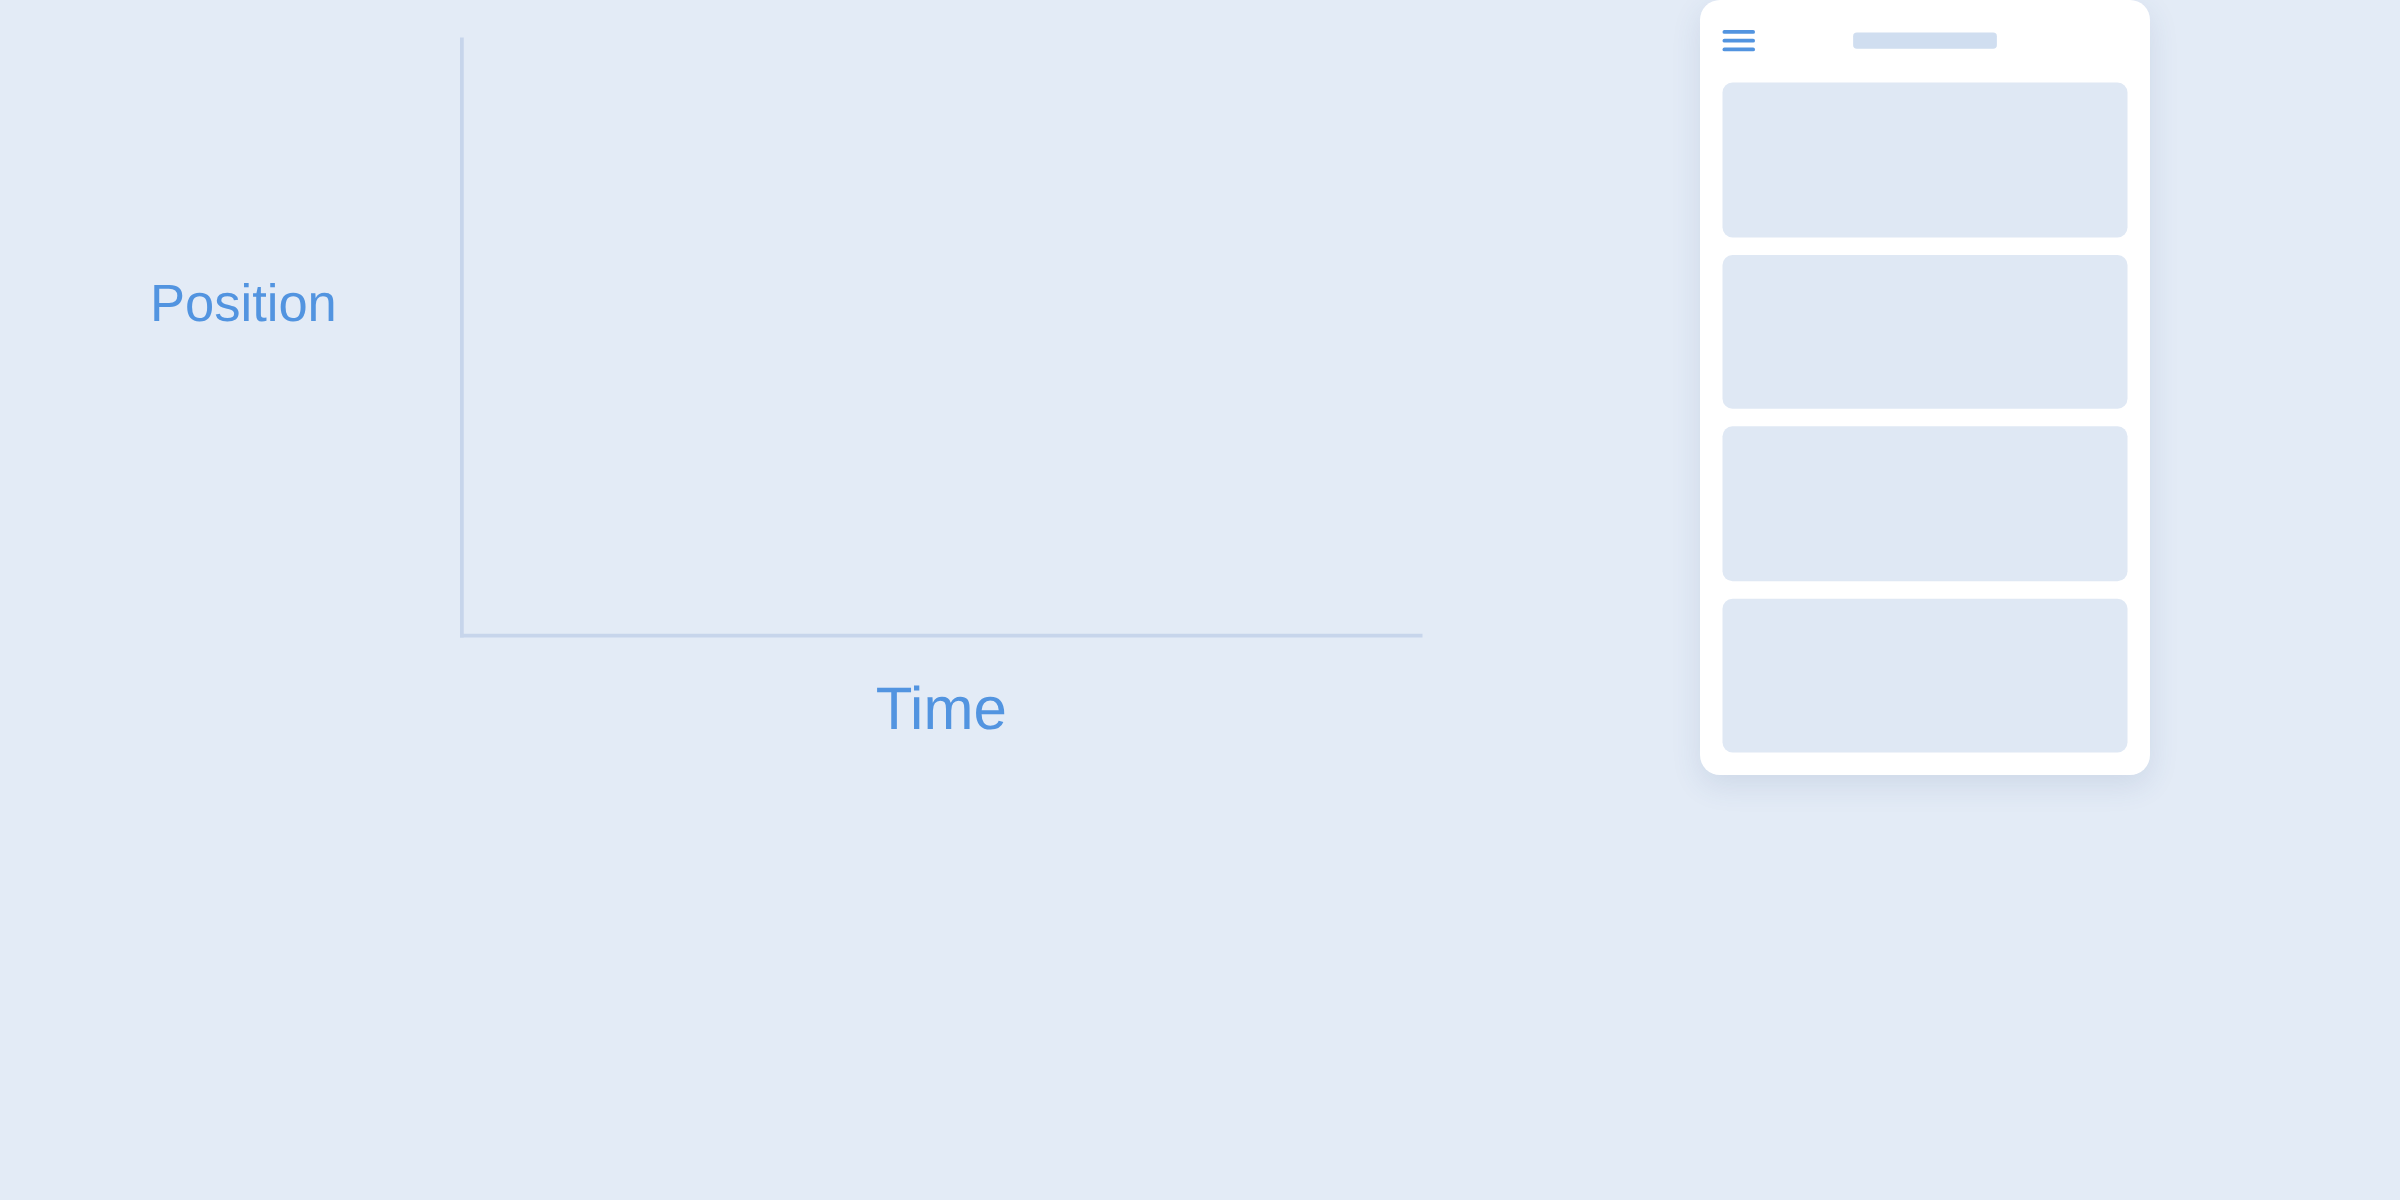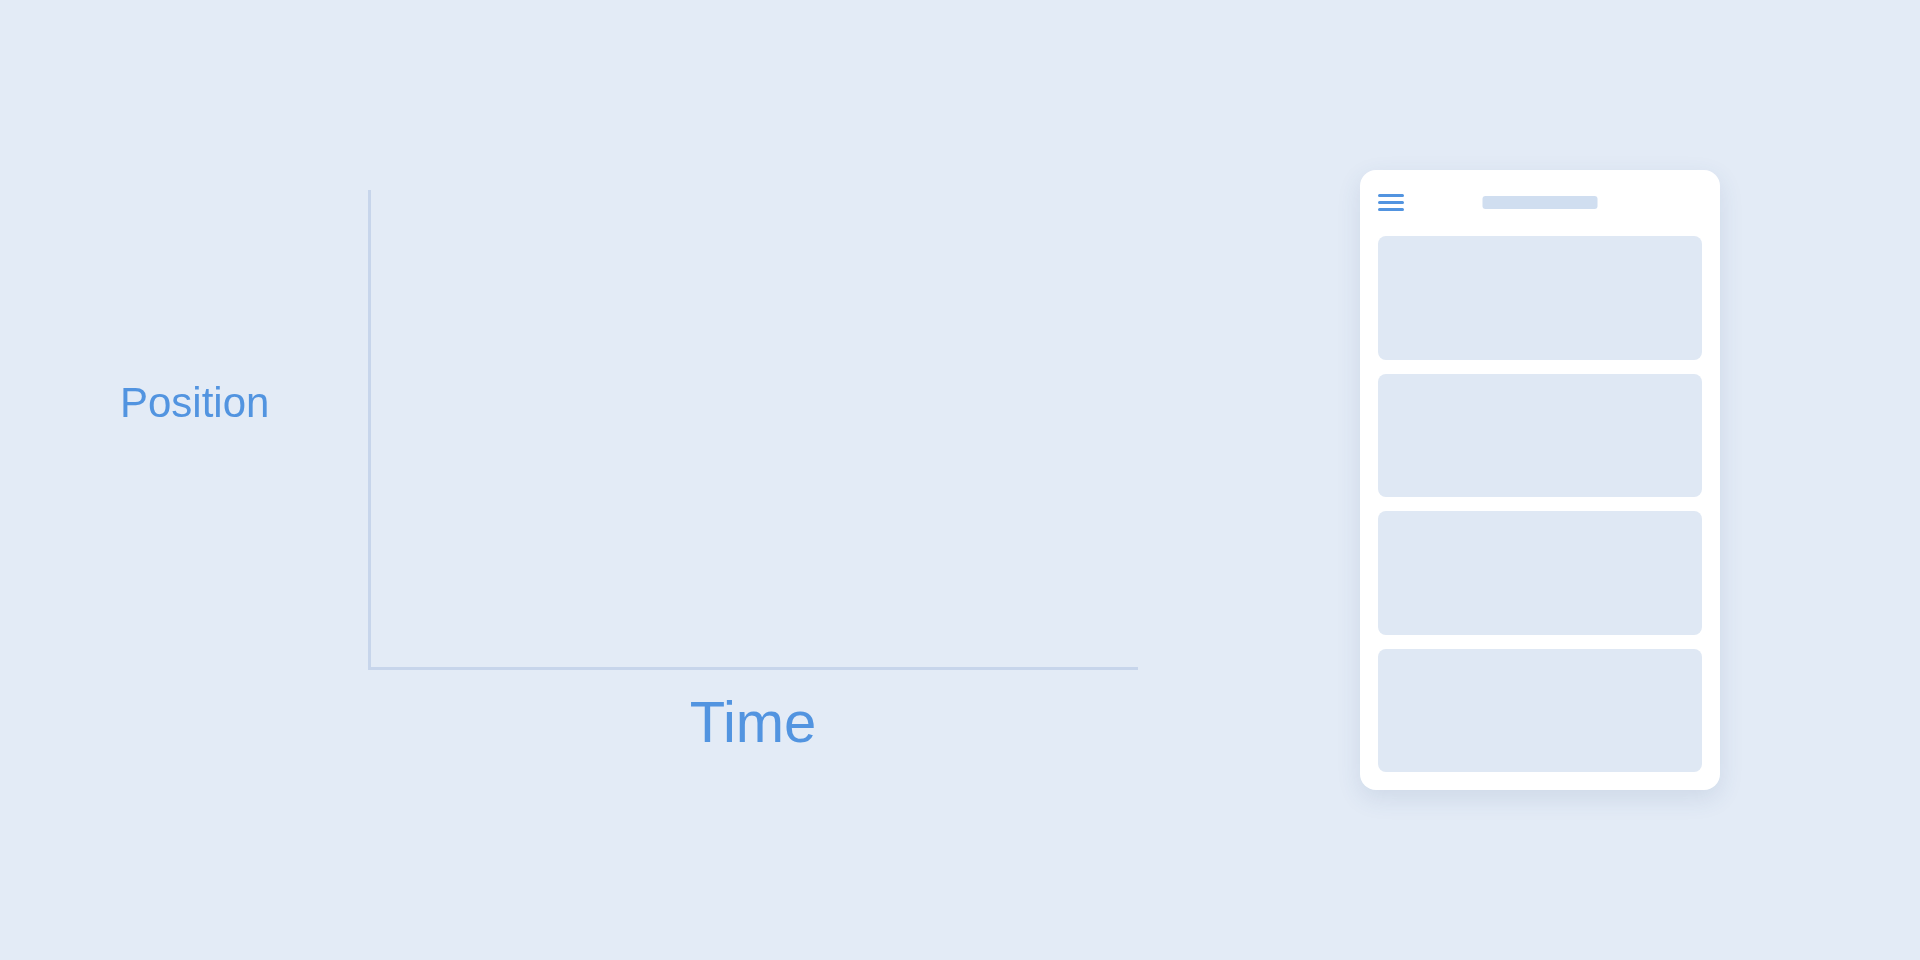--- a/index.html
+++ b/index.html
@@ -14,21 +14,21 @@
       background: #E3EBF6;
       font-family: -apple-system, BlinkMacSystemFont, "Segoe UI", Robota, sans-serif;
       position: relative;
       overflow: hidden;
     }
     
     .container {
       display: flex;
       width: 100%;
       height: 100%;
-      align-items: center;
+      align-items: flex-start;
       justify-content: space-between;
       padding: 0 200px 0 120px;
     }
     
     .chart-area {
       position: relative;
       width: 1020px;
       height: 640px;
       display: flex;
       align-items: center;
@@ -69,21 +69,21 @@
       height: 3px;
       background: #C7D5EB;
     }
     
     .xlabel {
       position: absolute;
       left: 248px;
       width: 770px;
       bottom: 45px;
       text-align: center;
-      font-size: 58px;
+      font-size: 48px;
       color: #5294E0;
       font-weight: 400;
     }
     
     .phone-mock {
       width: 360px;
       height: 620px;
       background: #FFFFFF;
       border-radius: 16px;
       box-shadow: 0 8px 24px rgba(50, 80, 130, 0.12);

